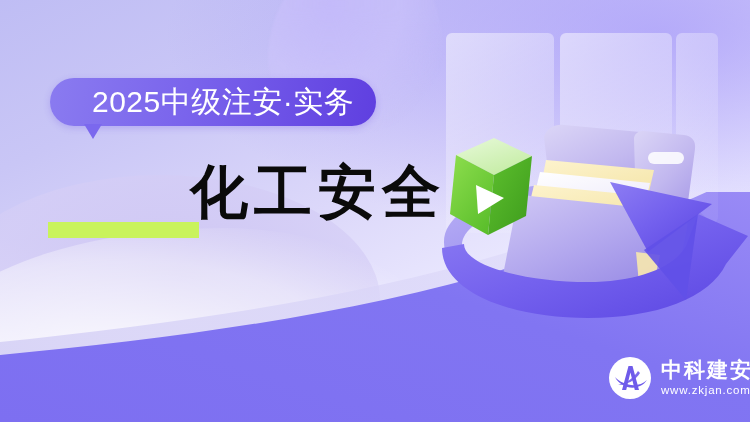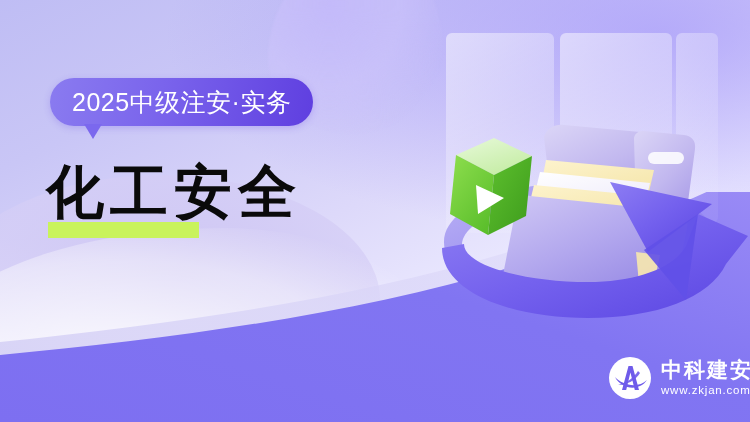--- a/index.html
+++ b/index.html
@@ -53,23 +53,24 @@
   
   .badge{
     position:absolute; left:50px; top:78px;
     height:48px; padding:0 22px;
     display:flex; align-items:center;
     border-radius:24px;
     background:linear-gradient(100deg,#8a7bf0 0%,#7a64ec 42%,#5f3fe0 100%);
     box-shadow:0 2px 7px rgba(95,63,224,0.22);
   }
   .badge-text{
-    color:#fff; font-size:25px; font-weight:400; letter-spacing:0.5px;
+    color:#fff; font-size:30px; font-weight:400; letter-spacing:0.5px;
     white-space:nowrap; line-height:1;
     font-family:"Liberation Sans","DejaVu Sans",sans-serif;
+    margin-left:20px;
   }
   .badge-tail{
     position:absolute; left:84px; top:124px;
     width:0; height:0;
     border-left:9px solid transparent;
     border-right:9px solid transparent;
     border-top:15px solid #7b68ee;
   }
 
   .hl-bar{
@@ -83,21 +84,21 @@
     width:400px;
   }
   .title-line{
     color:#0a0a0a;
     font-size:58px;
     font-weight:bold;
     letter-spacing:6px;
     line-height:74px;
     white-space:nowrap;
     font-family:"DejaVu Sans","Liberation Sans",sans-serif;
-    position:relative; z-index:3;
+    position:relative; z-index:3;text-align:right;
   }
   .line2-row{ display:flex; align-items:center; }
   .num-badge{
     width:38px; height:38px; margin-left:18px; margin-top:6px;
     border-radius:5px;
     background:#6c56ea;
     display:flex; align-items:center; justify-content:center;
     color:#fff; font-size:23px; font-weight:bold; letter-spacing:0;
     font-family:"Liberation Sans","DejaVu Sans",sans-serif;
     box-shadow:0 1px 4px rgba(80,60,200,0.3);

